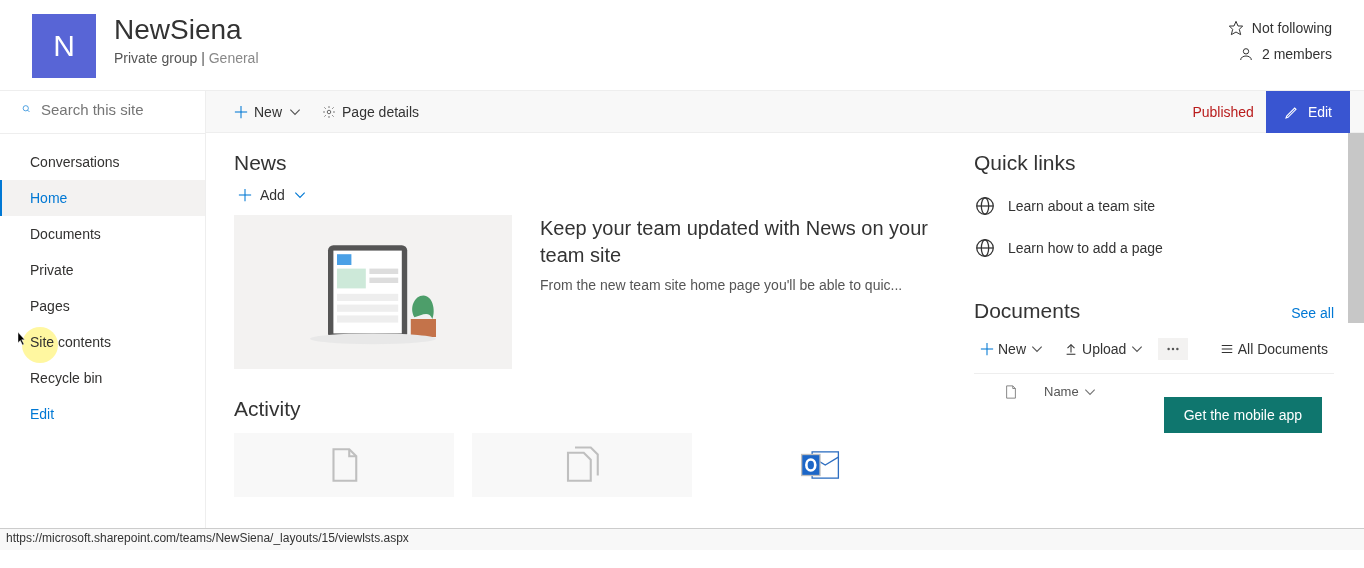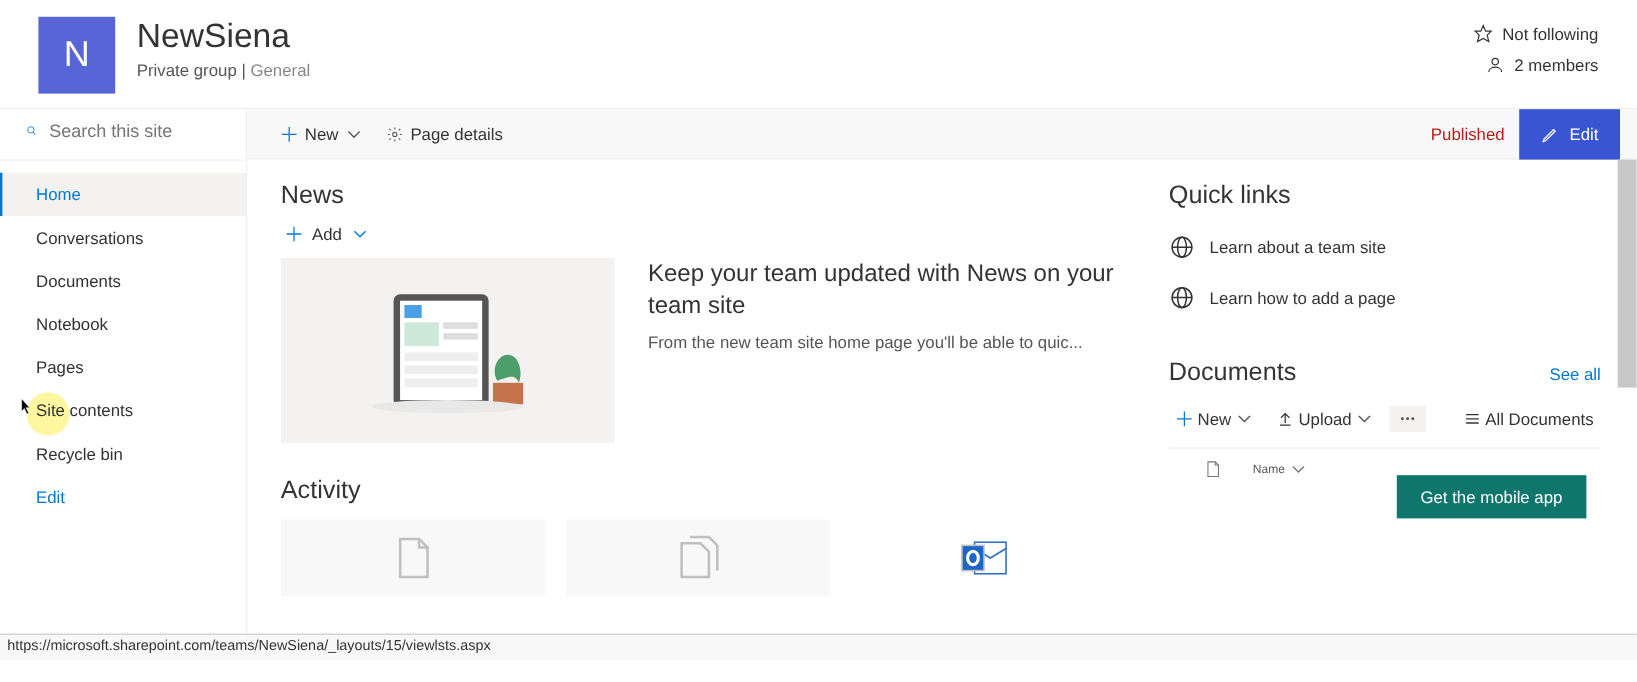--- a/index.html
+++ b/index.html
@@ -45,21 +45,21 @@
   .news-desc { font-size: 14px; color: #555; margin-bottom: 18px; white-space: nowrap; overflow: hidden; text-overflow: ellipsis; }
   .primary-btn { background: #5865d6; color: #fff; padding: 9px 18px; border: none; font-size: 14px; cursor: pointer; }
   .ql-item { display: flex; align-items: center; gap: 12px; padding: 10px 0; cursor: pointer; }
   .ql-item svg { width: 22px; height: 22px; }
   .docs-header { display: flex; align-items: baseline; justify-content: space-between; margin-top: 30px; margin-bottom: 8px;}
   .see-all { color: #0078d4; font-size: 14px; cursor: pointer; }
   .docs-toolbar { display: flex; align-items: center; gap: 8px; padding: 6px 0; font-size: 14px; }
   .docs-toolbar .dbtn { display: flex; align-items: center; gap: 4px; padding: 4px 6px; cursor: pointer; }
   .docs-toolbar .dbtn.more { background: #f3f2f1; padding: 4px 8px; }
   .docs-toolbar svg { width: 14px; height: 14px; }
-  .docs-table-header { display: flex; align-items: center; gap: 20px; padding: 10px 0 4px 30px; color: #555; font-size: 10px; border-top: 1px solid #eee; margin-top: 6px;}
+  .docs-table-header { display: flex; align-items: center; gap: 20px; padding: 10px 0 4px 30px; color: #555; font-size: 13px; border-top: 1px solid #eee; margin-top: 6px;}
   .docs-table-header svg { width: 14px; height: 14px; }
   .activity-title { font-size: 21px; font-weight: 400; margin-top: 28px; margin-bottom: 12px; }
   .activity-cards { display: flex; gap: 18px; }
   .activity-card { width: 220px; height: 64px; background: #f8f8f8; display: flex; align-items: center; justify-content: center; }
   .activity-card svg { width: 42px; height: 42px; stroke: #bfbfbf; fill: none; }
   .outlook { width: 36px; height: 36px; }
   .status-bar { position: absolute; bottom: 18px; left: 0; right: 0; height: 22px; border-top: 1px solid #ccc; background: #f8f8f8; font-size: 12px; color: #333; padding: 2px 6px; }
   .chev { width: 10px; height: 10px; }
   .mobile-btn { position: absolute; right: 12px; bottom: -30px; background: #0f766e; color: #fff; padding: 10px 20px; font-size: 14px; cursor: pointer; }
   .main-scroll { position: absolute; right: 0; top: 42px; width: 16px; height: 190px; background: #c7c7c7; }
@@ -99,24 +99,24 @@
 
   <div class="sidebar">
     <div class="search-row">
       <svg viewBox="0 0 24 24" stroke-width="1.8">
           <circle cx="10" cy="10" r="7"></circle>
           <line x1="20" y1="20" x2="15" y2="15"></line>
         </svg>
       <input class="search-input" placeholder="Search this site" style="">
     </div>
     <div class="nav">
+      <div class="nav-item">Conversations</div>
       <div class="nav-item active">Home</div>
-      <div class="nav-item">Conversations</div>
       <div class="nav-item">Documents</div>
-      <div class="nav-item">Notebook</div>
+      <div class="nav-item">Private</div>
       <div class="nav-item">Pages</div>
       <div class="nav-item highlight" style="position:relative;z-index:0;">
         <span>Site contents</span>
         <svg class="cursor-icon" viewBox="0 0 24 24" style="left:12px;top:6px;" fill="#000" stroke="#fff" stroke-width="0.6">
             <path d="M8 3 L8 17 L11 14 L14 20 L16 19 L13 13 L17 13 Z"></path>
           </svg>
       </div>
       <div class="nav-item">Recycle bin</div>
       <div class="nav-item editlink">Edit</div>
     </div>

